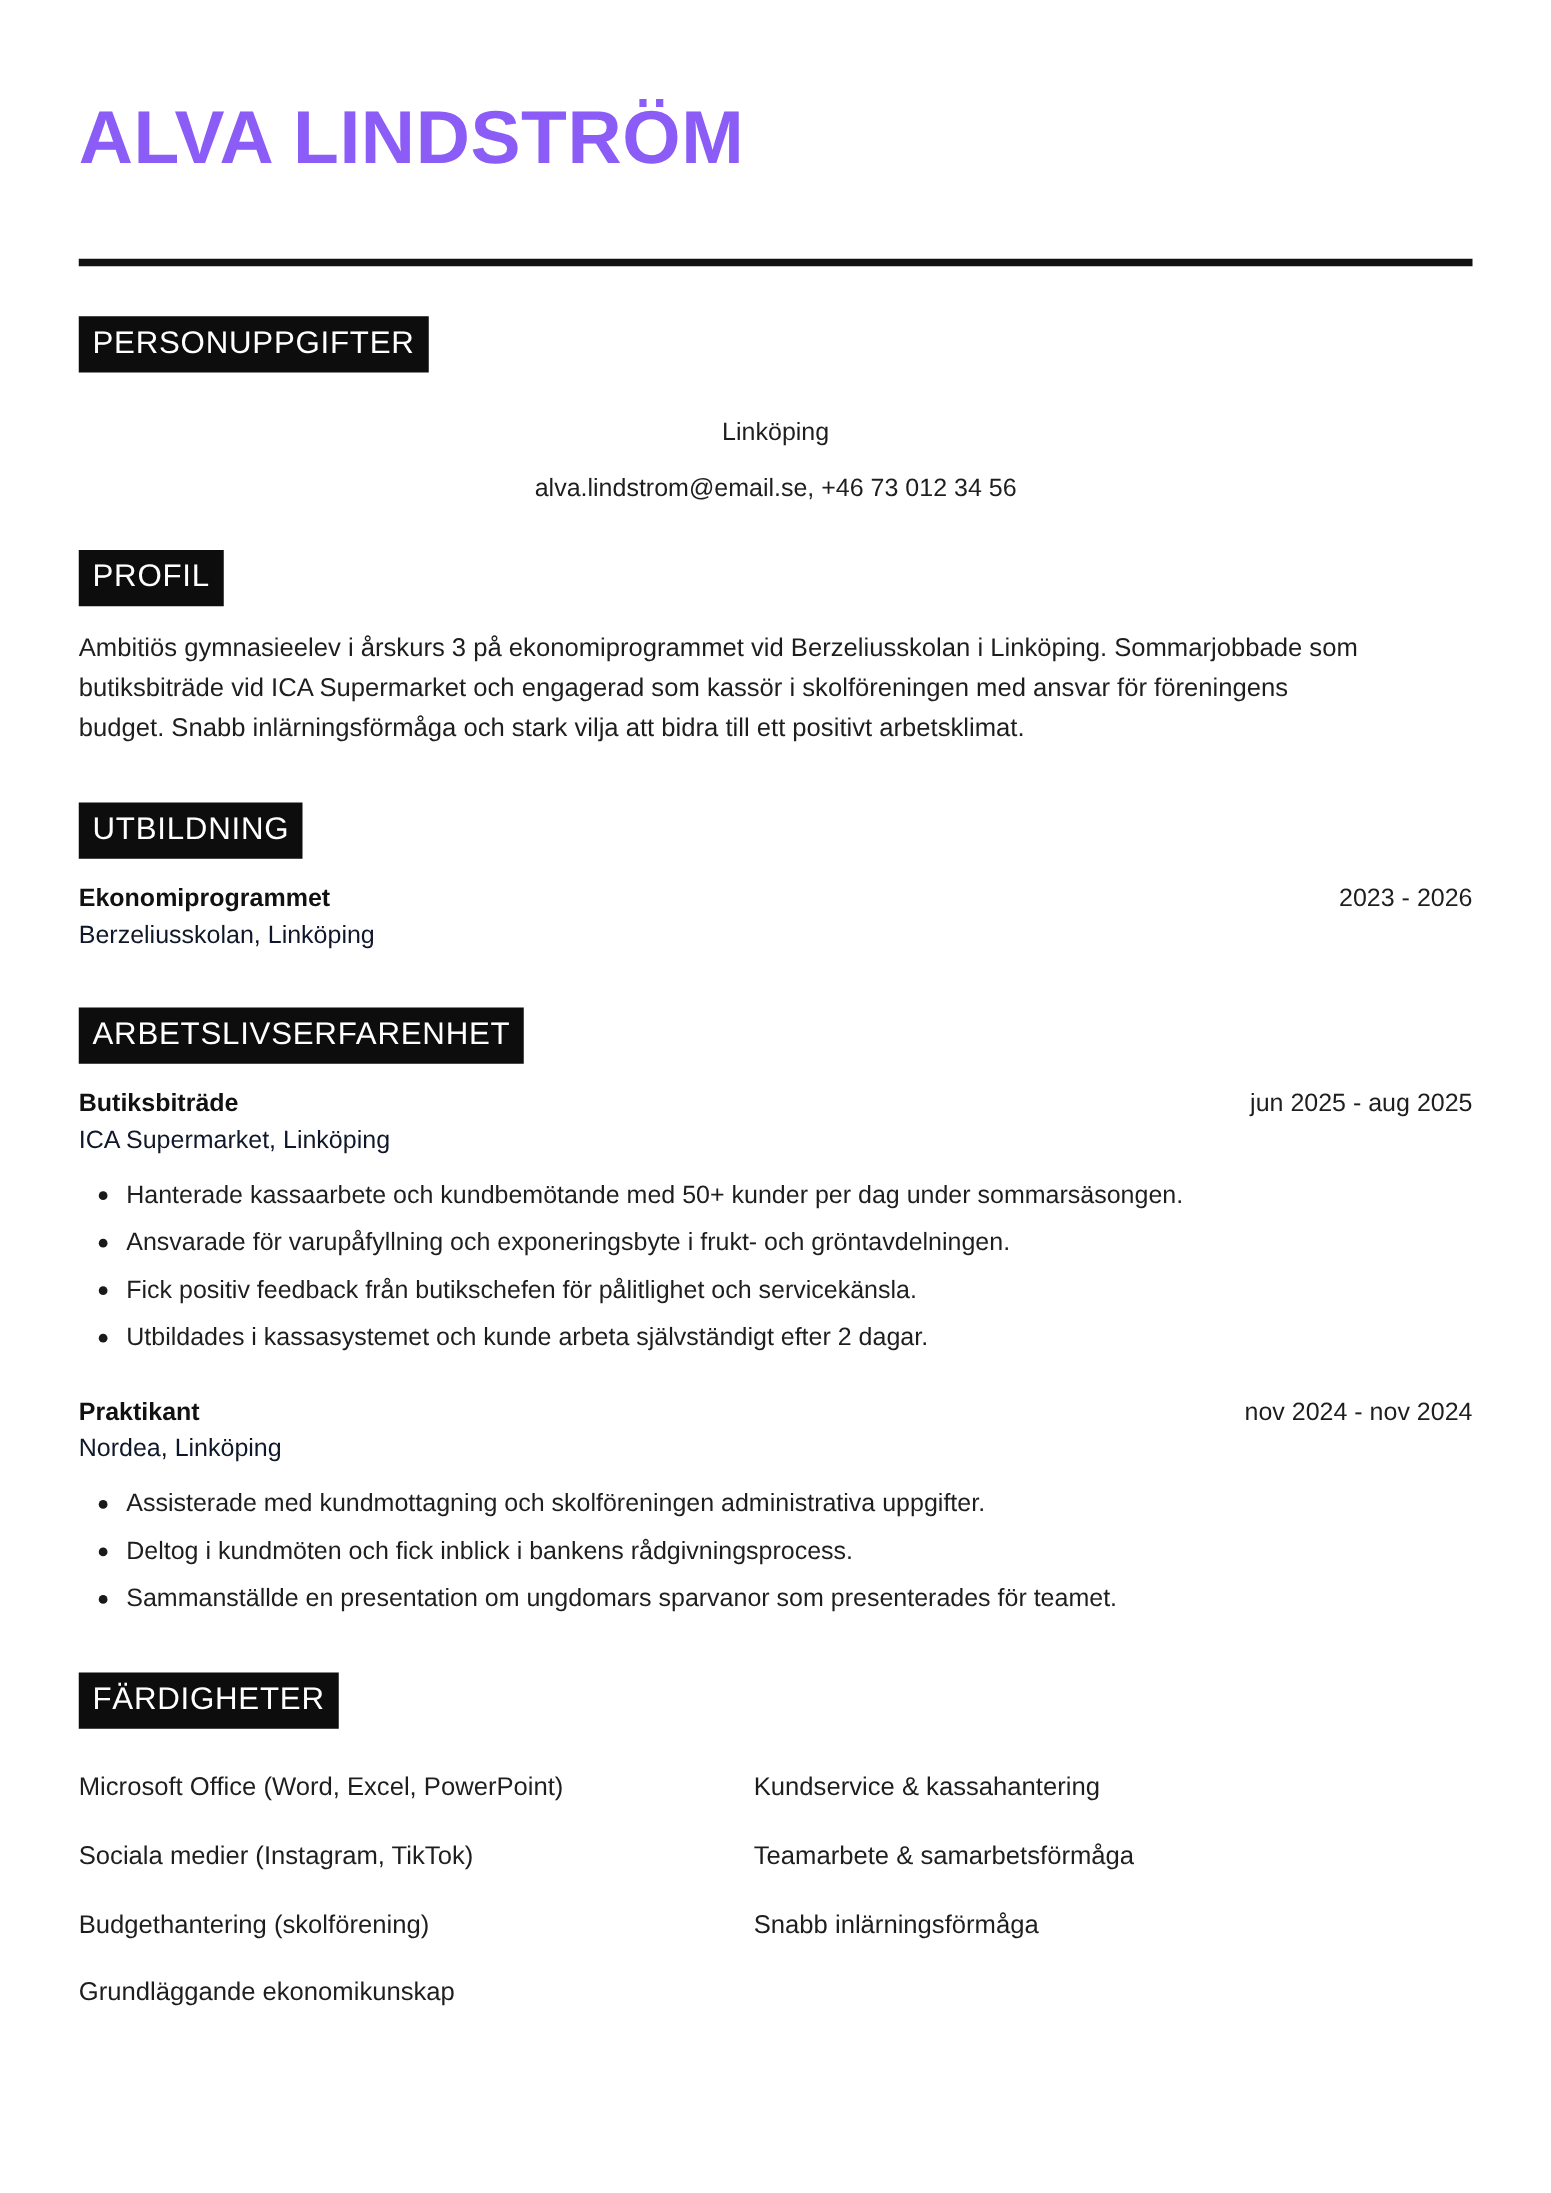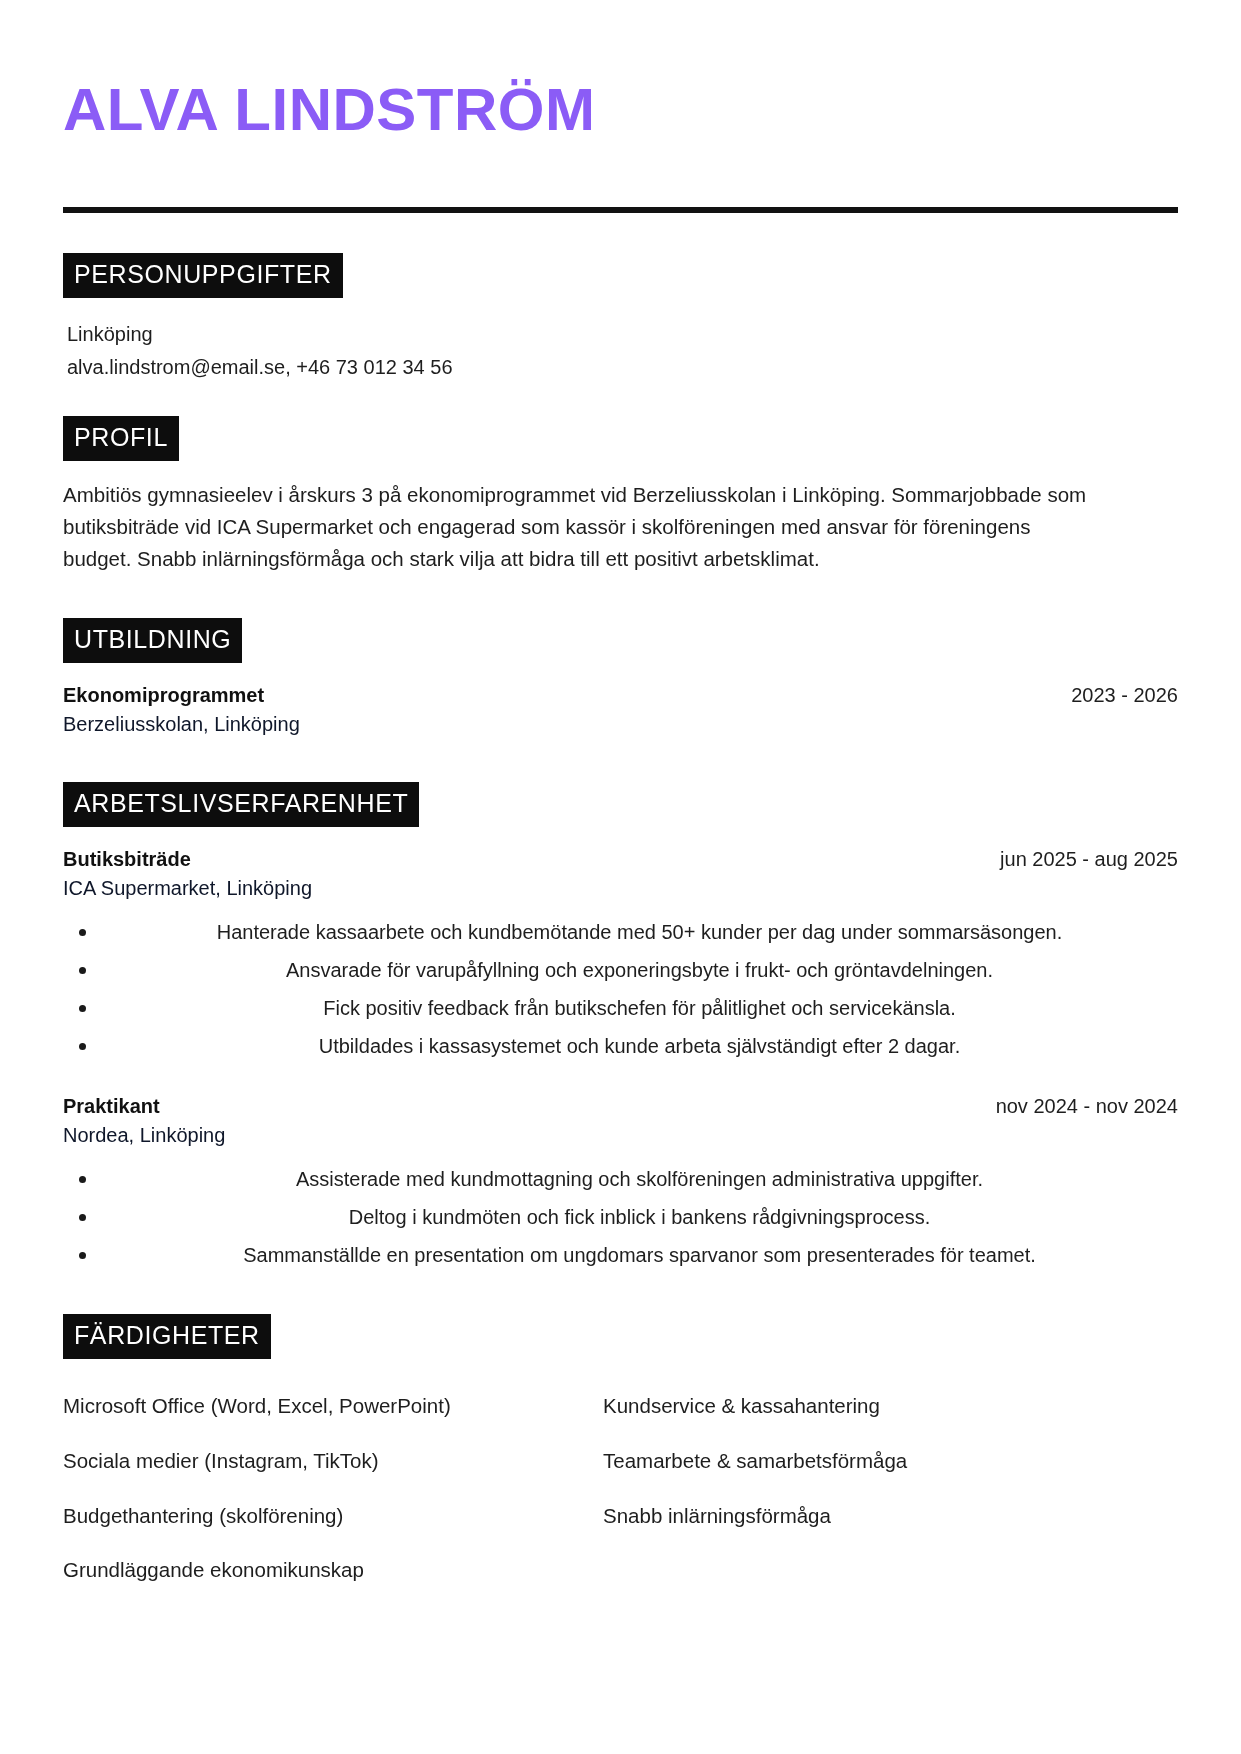--- a/index.html
+++ b/index.html
@@ -53,21 +53,22 @@
     white-space: nowrap;
   }
   .gap-before { margin-top: 34px; }
   .gap-before-lg { margin-top: 44px; }
 
   
   .body-line {
     font-size: 20px;
     line-height: 1.45;
     color: #1e1e1e;
-    margin: 4px;
+    margin: 16px;
+    text-align: center;
   }
   .contact-block { margin: 0 0 4px 0; }
   .profile-text {
     font-size: 20.5px;
     line-height: 1.55;
     color: #1e1e1e;
     margin: 0;
     max-width: 1040px;
   }
 
@@ -107,21 +108,20 @@
     padding: 0 0 0 38px;
     list-style: none;
   }
   .bullets li {
     position: relative;
     font-size: 20px;
     line-height: 1.45;
     color: #1e1e1e;
     margin: 0 0 9px 0;
     padding-left: 0;
-    text-align: center;
   }
   .bullets li::before {
     content: "";
     position: absolute;
     left: -22px;
     top: 11px;
     width: 7px;
     height: 7px;
     border-radius: 50%;
     background: #1a1a1a;

